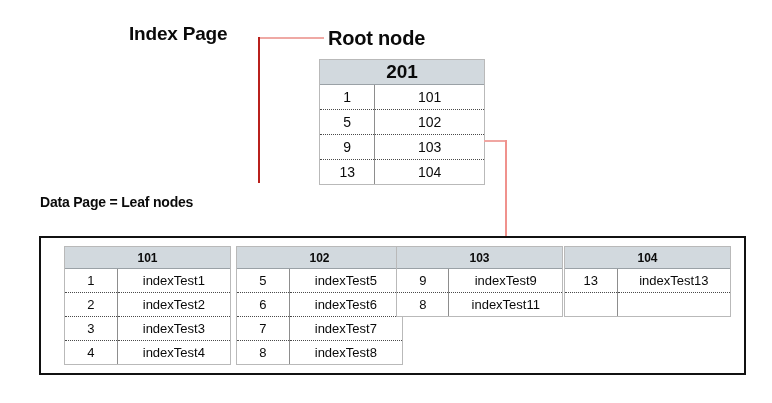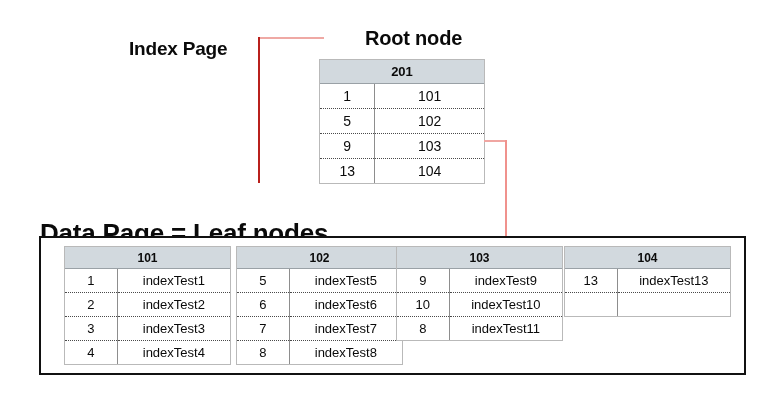--- a/index.html
+++ b/index.html
@@ -22,33 +22,32 @@
   
   .label {
     position: absolute;
     font-weight: bold;
     color: #0a0a0a;
     white-space: nowrap;
     letter-spacing: -0.2px;
   }
   #label-index-page {
     left: 129px;
-    top: 38px;
+    top: 23px;
     font-size: 19px;
   }
   #label-root-node {
-    left: 365px;
+    left: 328px;
     top: 27px;
     font-size: 20px;
   }
   #label-data-page {
     left: 40px;
     top: 194px;
-    font-size: 26px;
-    margin-top: 24px;
+    font-size: 14px;
   }
 
   
   .node-table {
     position: absolute;
     border-collapse: collapse;
     background: #ffffff;
     box-sizing: border-box;
     box-shadow: 0 0 0 1px #b9b9b9;
   }
@@ -73,21 +72,21 @@
   }
 
   
   #root-node-table {
     left: 320px;
     top: 60px;
     width: 164px;
   }
   #root-node-table .hdr {
     height: 21px;
-    font-size: 13px;
+    font-size: 19px;
   }
   #root-node-table td {
     height: 22px;
     font-size: 14px;
   }
   #root-node-table td.c-key { width: 54px; }
   #root-node-table td.c-val { width: 110px; }
 
   
   #leaf-container {
@@ -276,24 +275,20 @@
     <table class="leaf-table" id="leaf-table-2">
       <tbody>
           <tr>
         <td class="hdr" colspan="2">103</td>
       </tr>
       <tr>
         <td class="c-key">9</td>
         <td class="c-val">indexTest9</td>
       </tr>
       <tr>
-        <td class="c-key">10</td>
-        <td class="c-val">indexTest10</td>
-      </tr>
-      <tr>
         <td class="c-key">8</td>
         <td class="c-val">indexTest11</td>
       </tr>
     </tbody>
       </table>
 
     <table class="leaf-table" id="leaf-table-3">
       <tbody>
           <tr>
         <td class="hdr" colspan="2">104</td>

